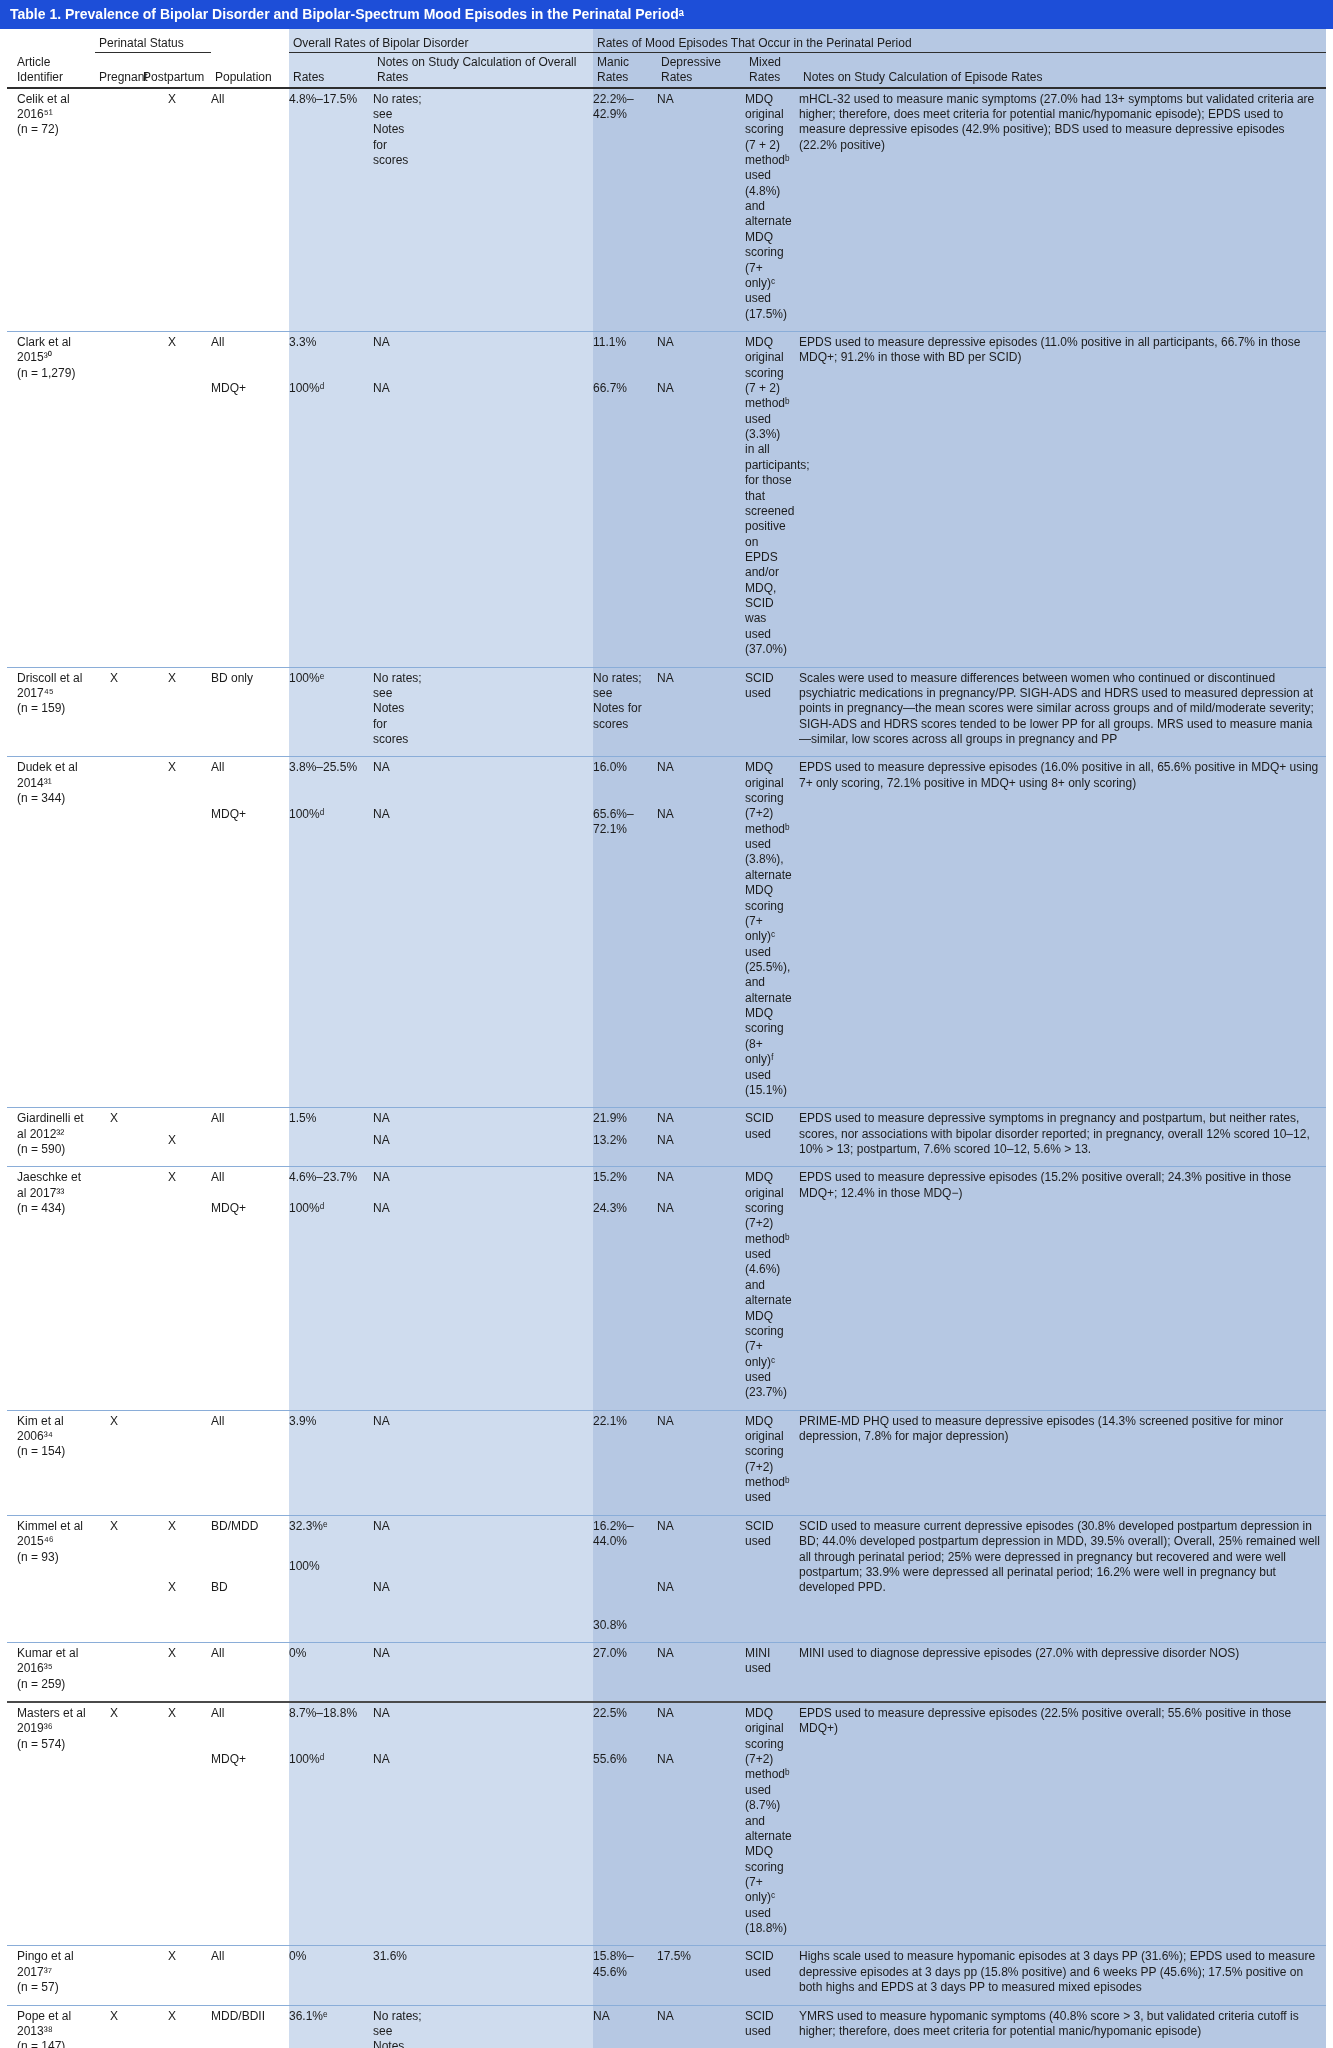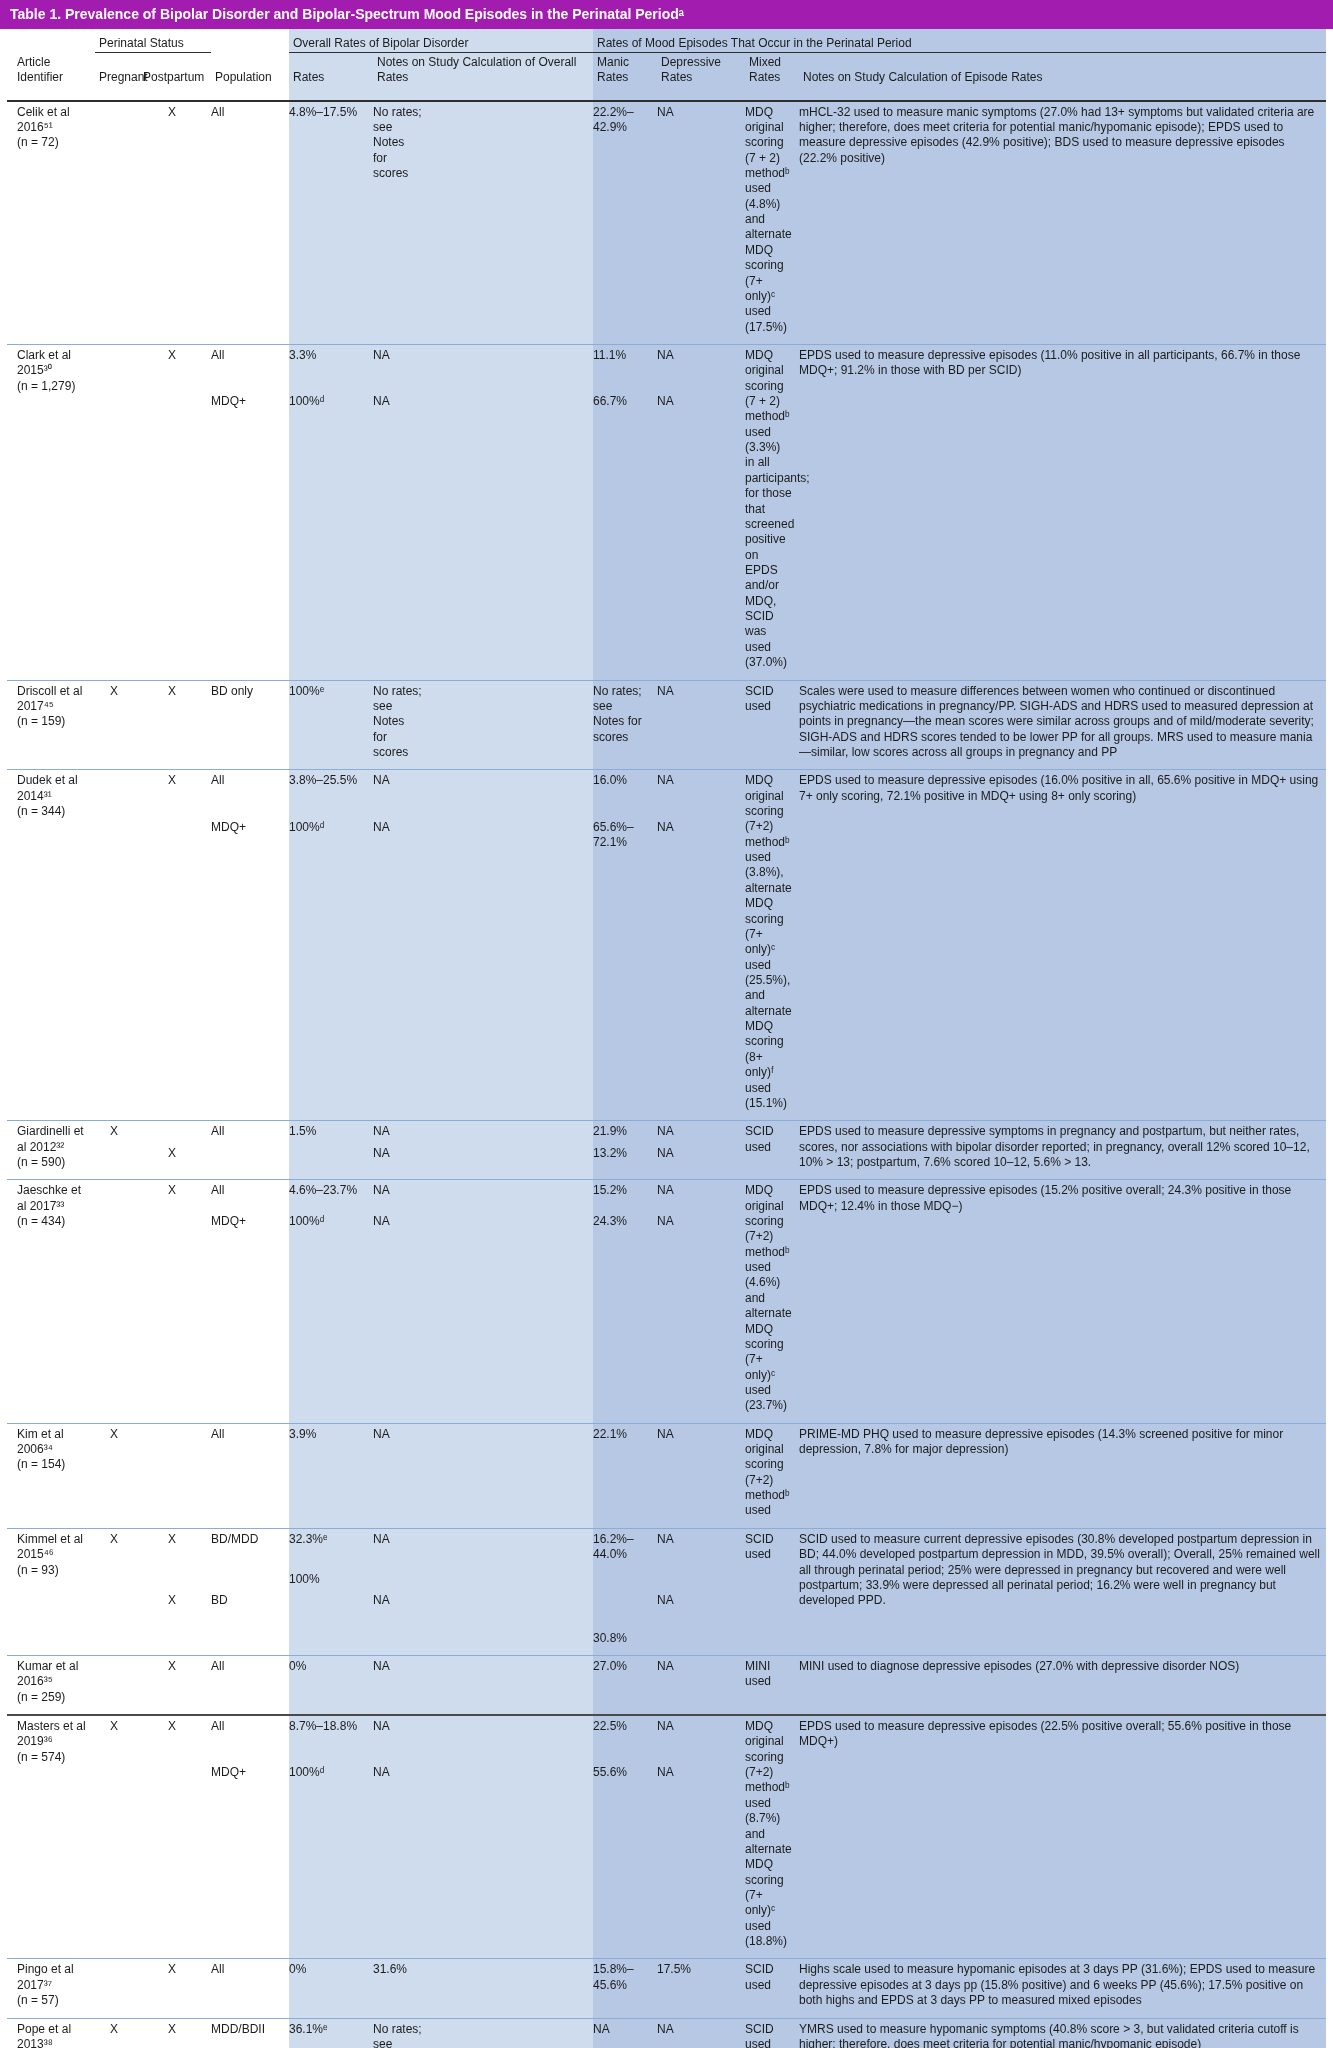--- a/index.html
+++ b/index.html
@@ -1,27 +1,27 @@
 <!DOCTYPE html>
 <html><head>
 <meta charset="utf-8">
 <style>
   html,body{margin:0;padding:0;background:#ffffff;}
   body{width:1333px;font-family:"Liberation Sans",sans-serif;color:#1c1c1c;}
   .page{min-height:2048px;}
-  .titlebar{background:#a21caf;color:#ffffff;font-weight:bold;font-size:14px;line-height:1.25;padding:6px 10px 5px;}
+  .titlebar{background:#1d4ed8;color:#ffffff;font-weight:bold;font-size:14px;line-height:1.25;padding:6px 10px 5px;}
   table.main{border-collapse:collapse;table-layout:fixed;width:1319px;margin:0 7px;font-size:12px;line-height:1.28;border-bottom:2px solid #3c3c3c;}
   col.c1{width:88px}col.c2{width:44px}col.c3{width:72px}col.c4{width:78px}
   col.c5{width:84px}col.c6{width:220px}col.c7{width:64px}col.c8{width:88px}col.c9{width:54px}
   col.light{background:#cfdcee;}
   col.mid{background:#b6c8e3;}
   thead th{font-weight:normal;vertical-align:bottom;white-space:pre-line;padding:2px 4px;text-align:left;}
   tr.grouprow th{padding-top:7px;}
   th.group{border-bottom:1px solid #2e2e2e;padding-bottom:1px;}
-  tr.colrow th{border-bottom:2px solid #2e2e2e;padding-bottom:14px;}
+  tr.colrow th{border-bottom:2px solid #2e2e2e;padding-bottom:1px;}
   th.h-article,th.h-population{text-align:left;}
   th.h-article{padding-left:10px;}
   tbody td{vertical-align:top;padding:3px 6px 9px 0;}
   td.c-article{padding-left:10px;white-space:pre-line;}
   td.c-pregnant,td.c-postpartum{text-align:center;}
   .sub{white-space:pre-line;min-height:15.4px;}
   tr.rule-light>td{border-top:1px solid #8aadd8;}
   tr.rule-dark>td{border-top:2px solid #4a4a4a;}
 </style>
 </head>

